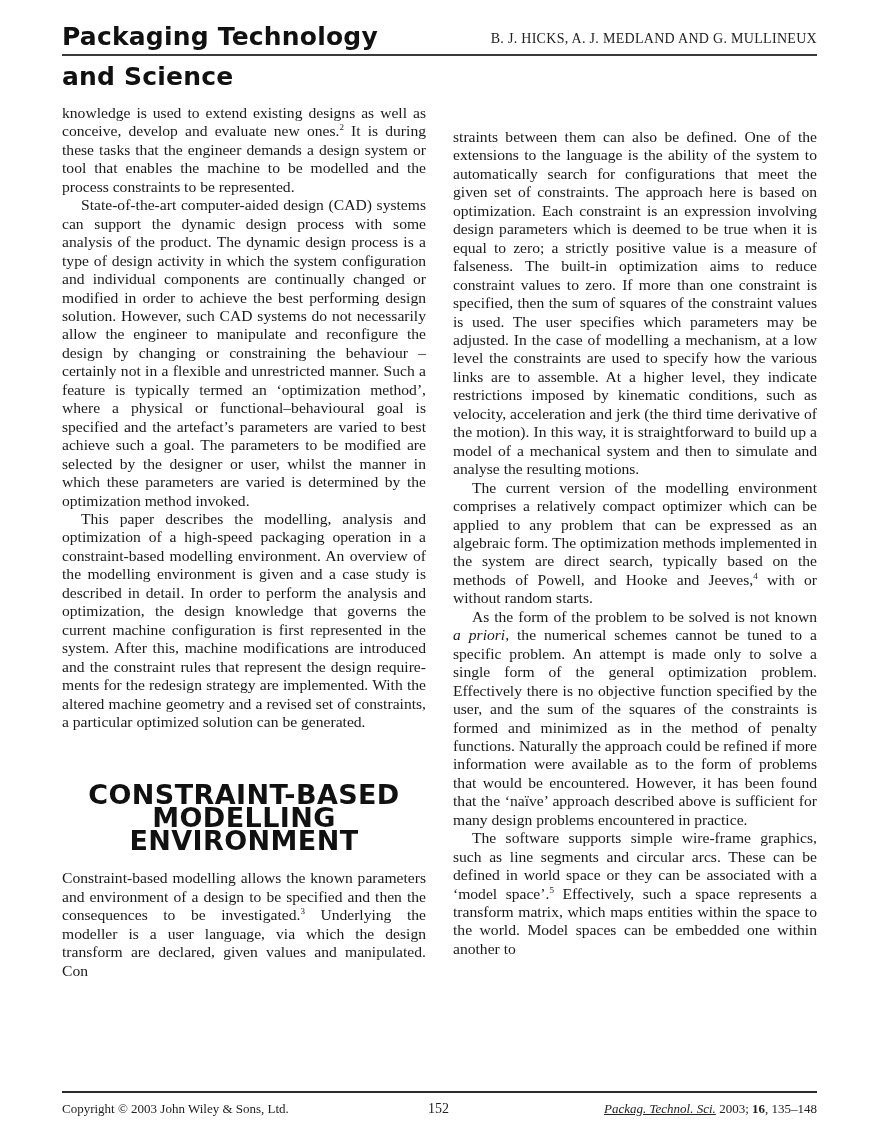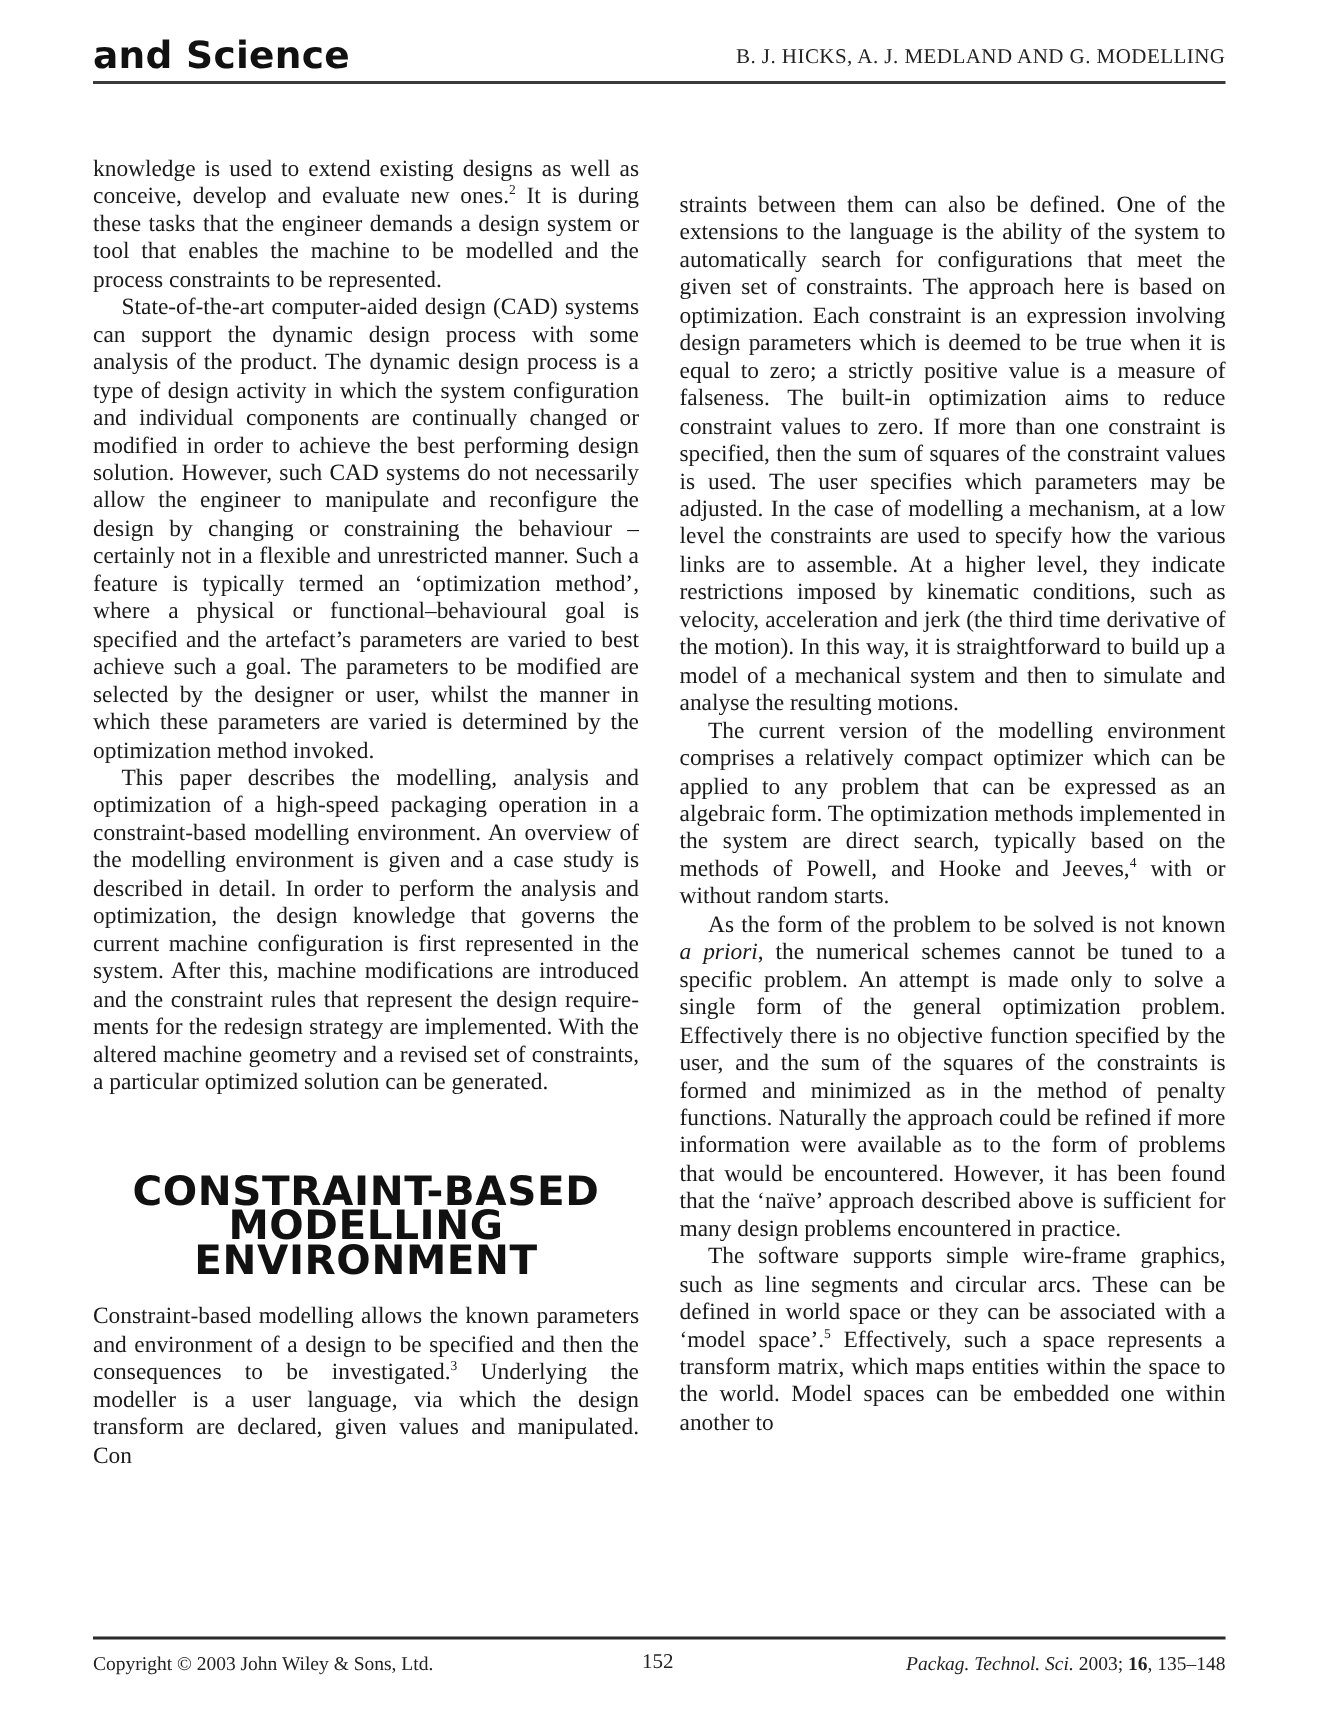--- a/index.html
+++ b/index.html
@@ -35,30 +35,31 @@
   .footer-rule {
     position: absolute; left: 62px; top: 1091px; width: 755px; height: 2px; background: #2a2a2a;
   }
   .footer {
     position: absolute; top: 1101px; left: 62px; width: 755px; height: 20px;
     font-family: "Liberation Serif", serif; font-size: 13px; color: #222;
   }
   .footer .copyright { position: absolute; left: 0; top: 0; }
   .footer .page-number { position: absolute; left: 366px; top: 0; font-size: 14px; }
   .footer .citation { position: absolute; right: 0; top: 0; }
-  .footer .citation i { font-style: italic; }
+  .footer .citation i { font-style: italic; text-decoration: underline; }
   .footer .citation b { font-weight: bold; }
 </style>
 </head>
 <body>
 
 <div class="journal-title">
+  <span>Packaging Technology</span>
   <span class="line2">and Science</span>
 </div>
-<div class="authors">B. J. HICKS, A. J. MEDLAND AND G. MODELLING</div>
+<div class="authors">B. J. HICKS, A. J. MEDLAND AND G. MULLINEUX</div>
 <div class="header-rule"></div>
 
 <div class="col col-left">
   <p><span>knowledge is used to extend existing designs as well as conceive, develop and evaluate new ones.</span><sup>2</sup><span> It is during these tasks that the engineer demands a design system or tool that enables the machine to be modelled and the process constraints to be represented.</span></p>
   <p class="indent">State-of-the-art computer-aided design (CAD) systems can support the dynamic design process with some analysis of the product. The dynamic design process is a type of design activity in which the system configuration and individual compo­nents are continually changed or modified in order to achieve the best performing design solution. However, such CAD systems do not necessarily allow the engineer to manipulate and reconfigure the design by changing or constraining the behav­iour – certainly not in a flexible and unrestricted manner. Such a feature is typically termed an ‘optimization method’, where a physical or functional–behavioural goal is specified and the artefact’s parameters are varied to best achieve such a goal. The parameters to be modified are selected by the designer or user, whilst the manner in which these parameters are varied is deter­mined by the optimization method invoked.</p>
   <p class="indent">This paper describes the modelling, analysis and optimization of a high-speed packaging operation in a constraint-based modelling environment. An overview of the modelling environment is given and a case study is described in detail. In order to perform the analysis and optimization, the design knowledge that governs the current machine con­figuration is first represented in the system. After this, machine modifications are introduced and the constraint rules that represent the design require­ments for the redesign strategy are implemented. With the altered machine geometry and a revised set of constraints, a particular optimized solution can be generated.</p>
   <h2 class="section-heading">
     <span>CONSTRAINT-BASED</span><br>
     <span>MODELLING ENVIRONMENT</span>
   </h2>

